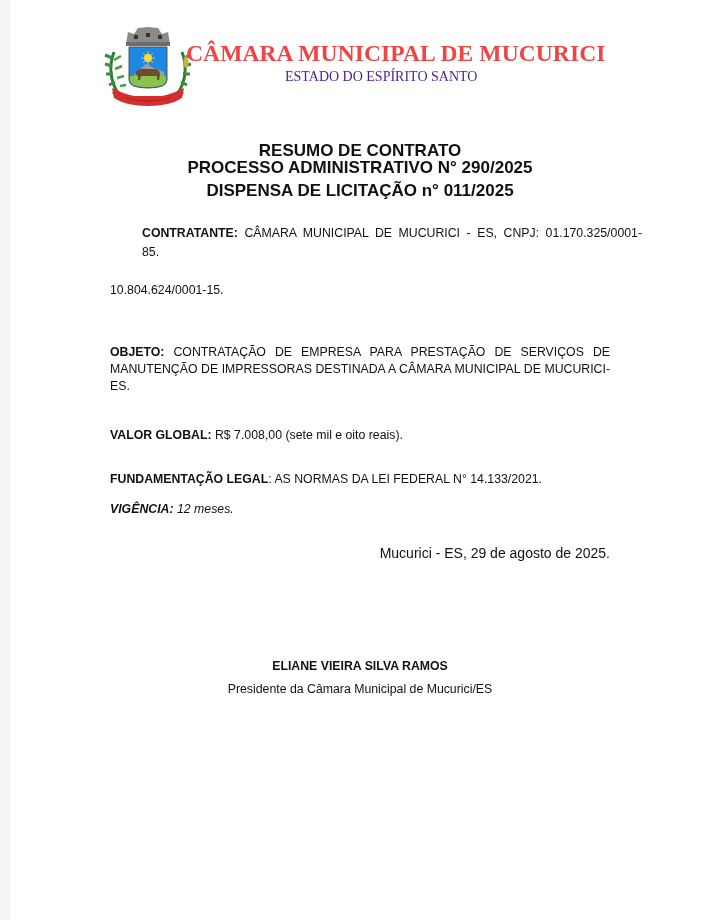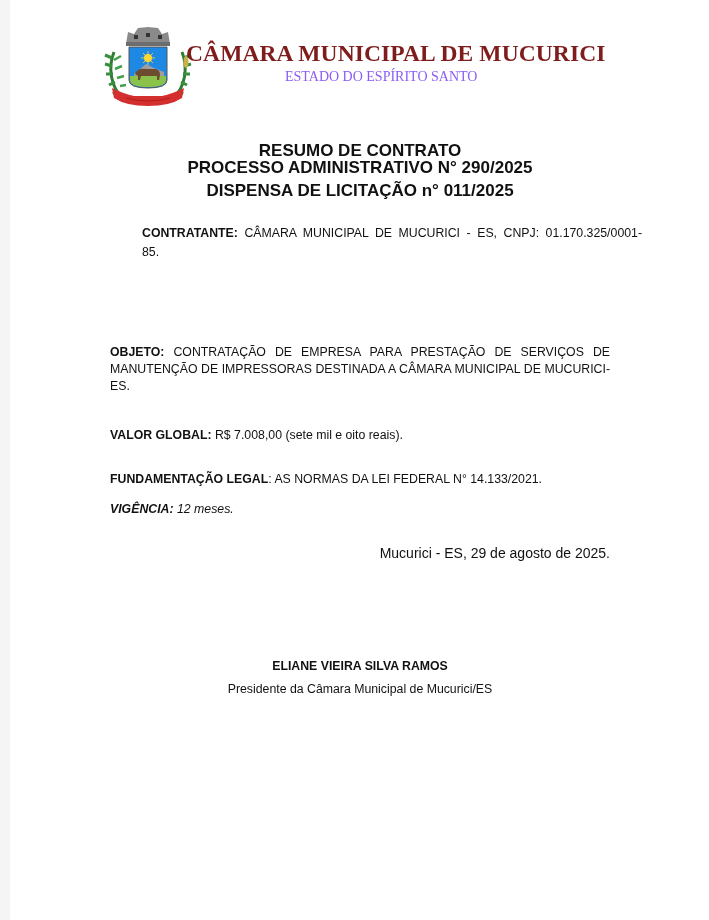--- a/index.html
+++ b/index.html
@@ -2,22 +2,22 @@
 <html><head>
   <meta charset="utf-8">
   <style>
     * { margin: 0; padding: 0; box-sizing: border-box; }
     html, body { width: 709px; height: 920px; background: #ffffff; overflow: hidden; }
     body { position: relative; font-family: "Liberation Sans", sans-serif; color: #111; }
     .left-strip { position: absolute; left: 0; top: 0; width: 10px; height: 920px; background: #f5f5f5; }
 
     .letterhead { position: absolute; left: 104px; top: 22px; width: 490px; height: 90px; }
     .coat { position: absolute; left: 0; top: 0; width: 90px; height: 88px; }
-    .lh-title { position: absolute; left: 82px; top: 18px; font-family: "Liberation Serif", serif; font-weight: bold; font-size: 23.5px; letter-spacing: 0.1px; white-space: nowrap; color: #7f1d1d; }
-    .lh-subtitle { position: absolute; left: 181px; top: 47px; font-family: "Liberation Serif", serif; font-size: 14px; white-space: nowrap; color: #8b5cf6; }
+    .lh-title { position: absolute; left: 82px; top: 18px; font-family: "Liberation Serif", serif; font-weight: bold; font-size: 23.5px; letter-spacing: 0.1px; white-space: nowrap; color: #ef4444; }
+    .lh-subtitle { position: absolute; left: 181px; top: 47px; font-family: "Liberation Serif", serif; font-size: 14px; white-space: nowrap; color: #4c1d95; }
 
     .heading { position: absolute; left: 110px; width: 500px; text-align: center; font-weight: bold; font-size: 17px; white-space: nowrap; }
 
     .para { position: absolute; left: 110px; width: 500px; font-size: 12.3px; line-height: 17px; text-align: justify; }
     .para b { font-weight: bold; }
     .just-last { text-align-last: justify; }
 
     .date { position: absolute; left: 110px; width: 500px; top: 545px; text-align: right; font-size: 14px; }
     .sign-name { position: absolute; left: 110px; width: 500px; top: 659px; text-align: center; font-weight: bold; font-size: 12.3px; }
     .sign-role { position: absolute; left: 110px; width: 500px; top: 682px; text-align: center; font-size: 12.3px; }
@@ -61,20 +61,21 @@
 <div class="heading" style="top:141px;">RESUMO DE CONTRATO</div>
 <div class="heading" style="top:158px;">PROCESSO ADMINISTRATIVO N° 290/2025</div>
 <div class="heading" style="top:181px;">DISPENSA DE LICITAÇÃO n° 011/2025</div>
 
 <div class="para" style="top:225px;margin-left:32px;">
   <div class="just-last"><b>CONTRATANTE:</b><span> CÂMARA MUNICIPAL DE MUCURICI - ES, CNPJ: 01.170.325/0001-</span></div>
   <div style="margin-top:2px;">85.</div>
 </div>
 
 <div class="para" style="top:277px;">
+  <div style="margin-top:5px;">10.804.624/0001-15.</div>
 </div>
 
 <div class="para" style="top:344px;">
   <b>OBJETO:</b><span> CONTRATAÇÃO DE EMPRESA PARA PRESTAÇÃO DE SERVIÇOS DE MANUTENÇÃO DE IMPRESSORAS DESTINADA A CÂMARA MUNICIPAL DE MUCURICI-ES.</span>
 </div>
 
 <div class="para" style="top:427px;">
   <b>VALOR GLOBAL:</b><span> R$ 7.008,00 (sete mil e oito reais).</span>
 </div>
 

